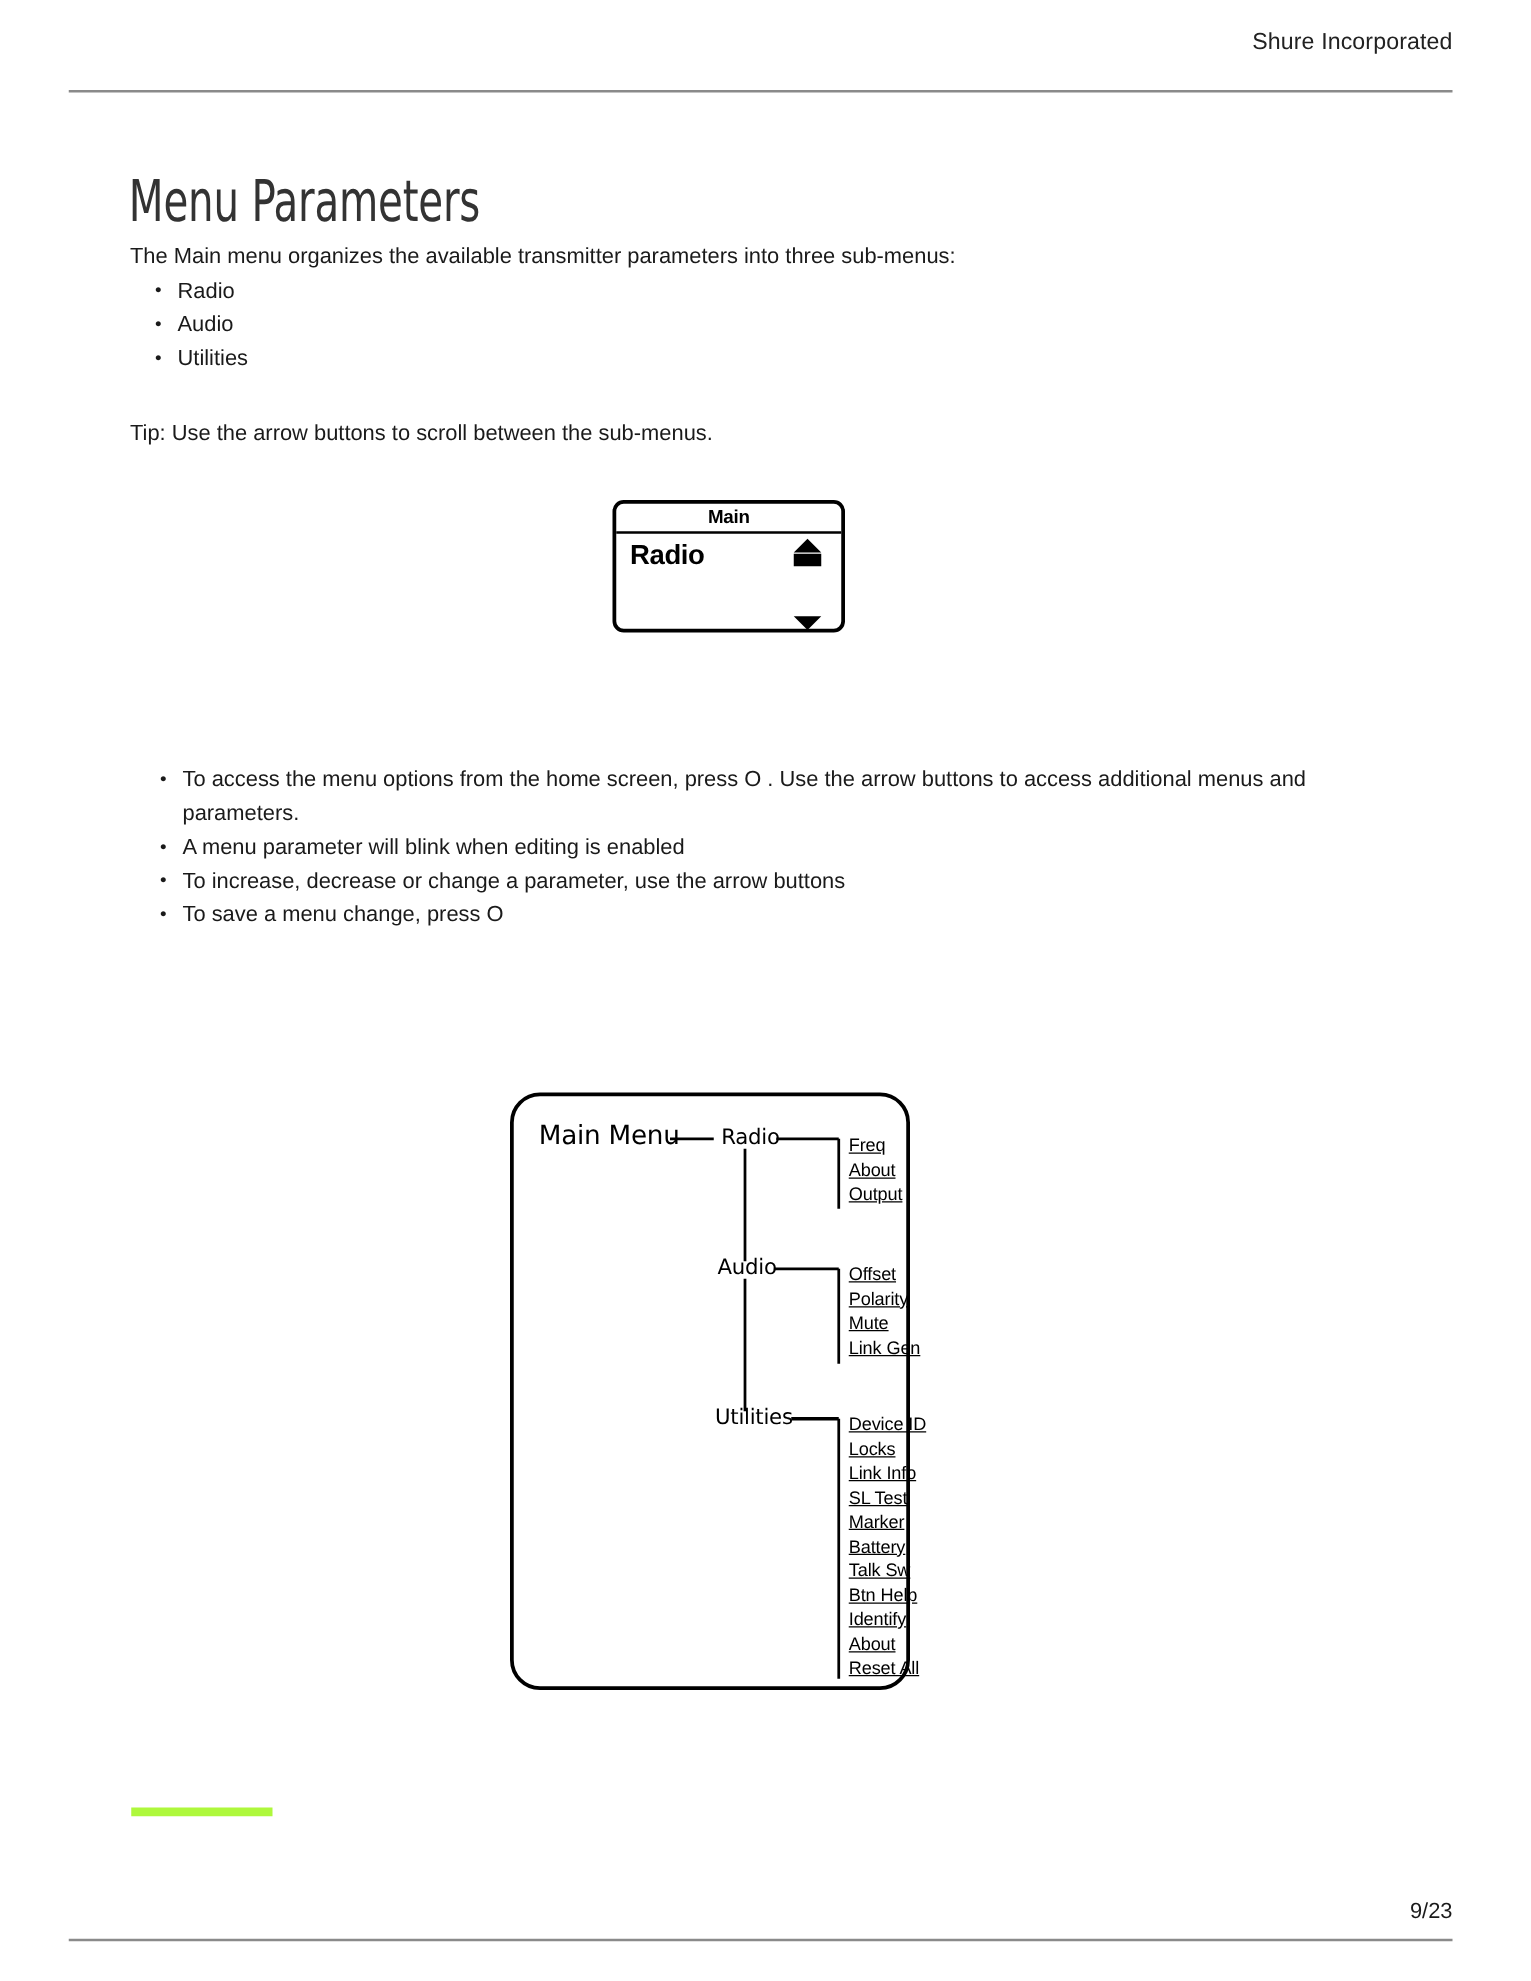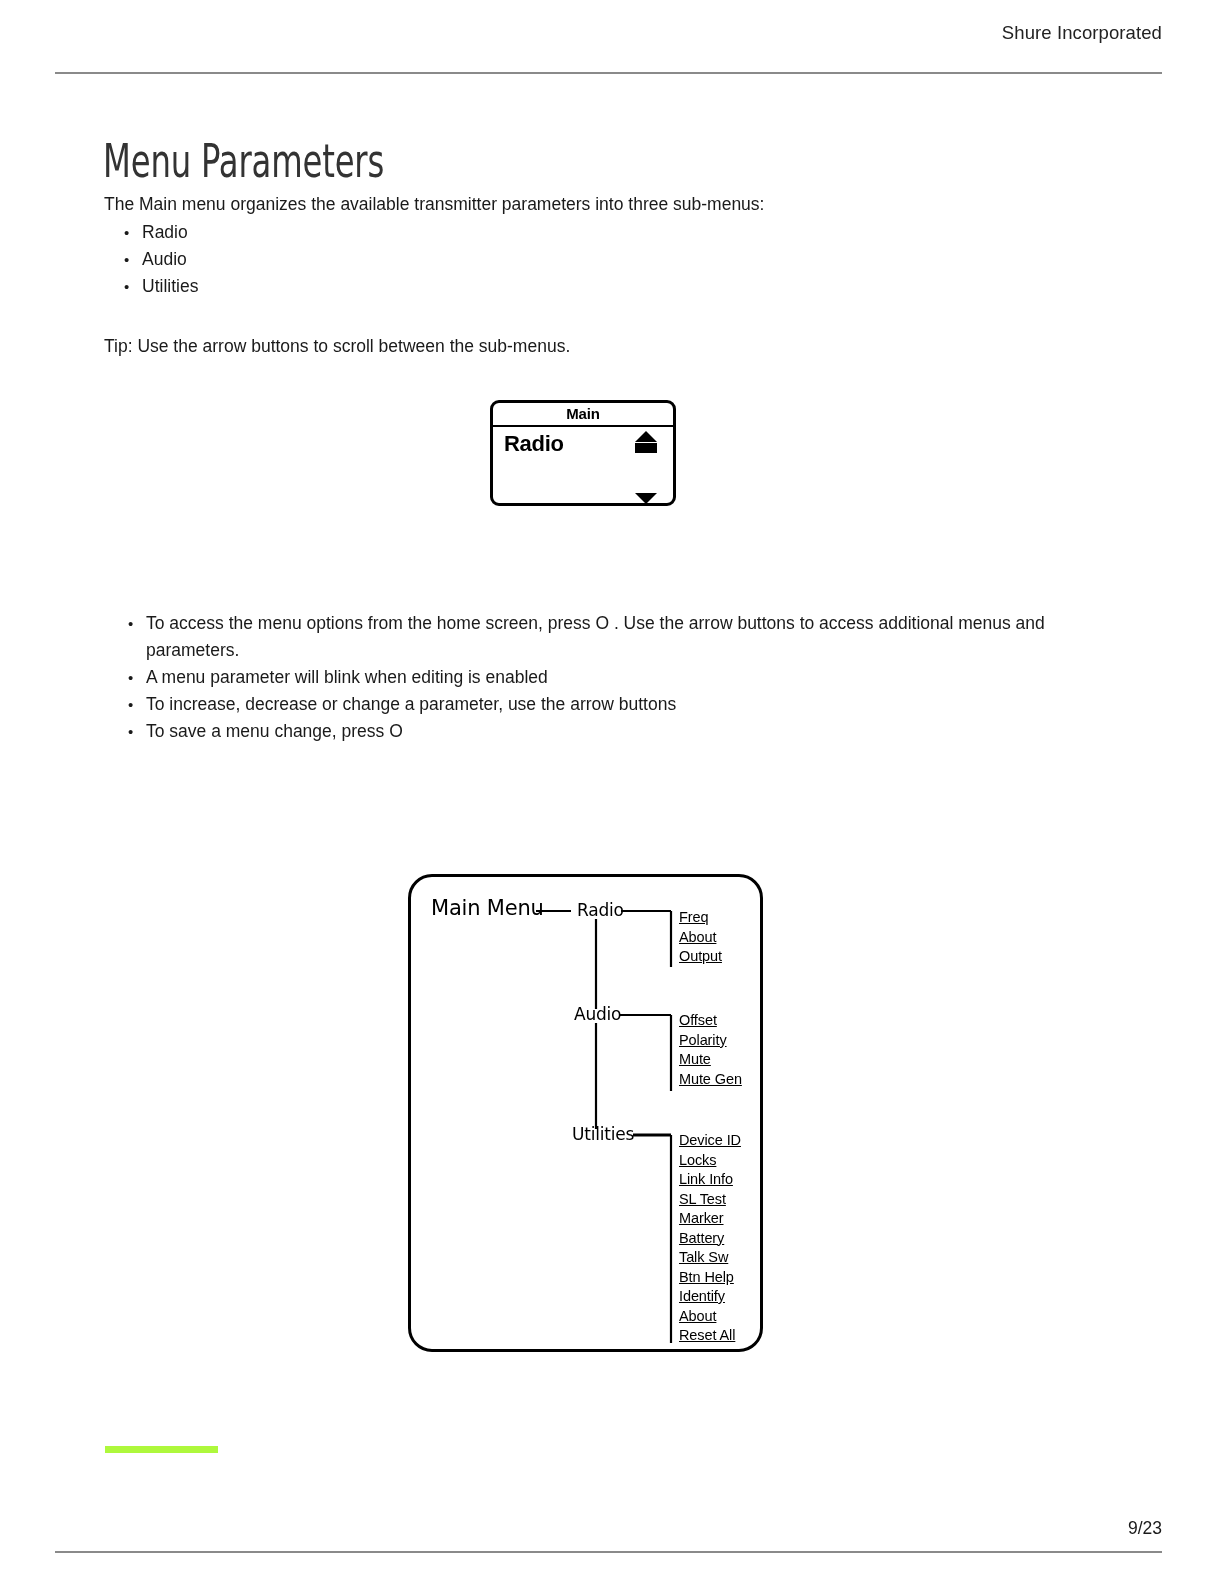--- a/index.html
+++ b/index.html
@@ -198,21 +198,21 @@
     font-size: 19px;
     letter-spacing: 0.5px;
     vertical-align: -1px;
   }
 
   
   .tree-box {
     position: absolute;
     left: 408px;
     top: 874px;
-    width: 355px;
+    width: 320px;
     height: 478px;
     border: 3px solid #000000;
     border-radius: 24px;
     background: #ffffff;
     box-sizing: border-box;
   }
   .tree-svg {
     position: absolute;
     left: 0;
     top: 0;
@@ -345,21 +345,21 @@
   <div class="leaf-group leaf-radio">
     <div>Freq</div>
     <div>About</div>
     <div>Output</div>
   </div>
 
   <div class="leaf-group leaf-audio">
     <div>Offset</div>
     <div>Polarity</div>
     <div>Mute</div>
-    <div>Mute Gen</div>
+    <div>Link Gen</div>
   </div>
 
   <div class="leaf-group leaf-utilities">
     <div>Device ID</div>
     <div>Locks</div>
     <div>Link Info</div>
     <div>SL Test</div>
     <div>Marker</div>
     <div>Battery</div>
     <div>Talk Sw</div>

